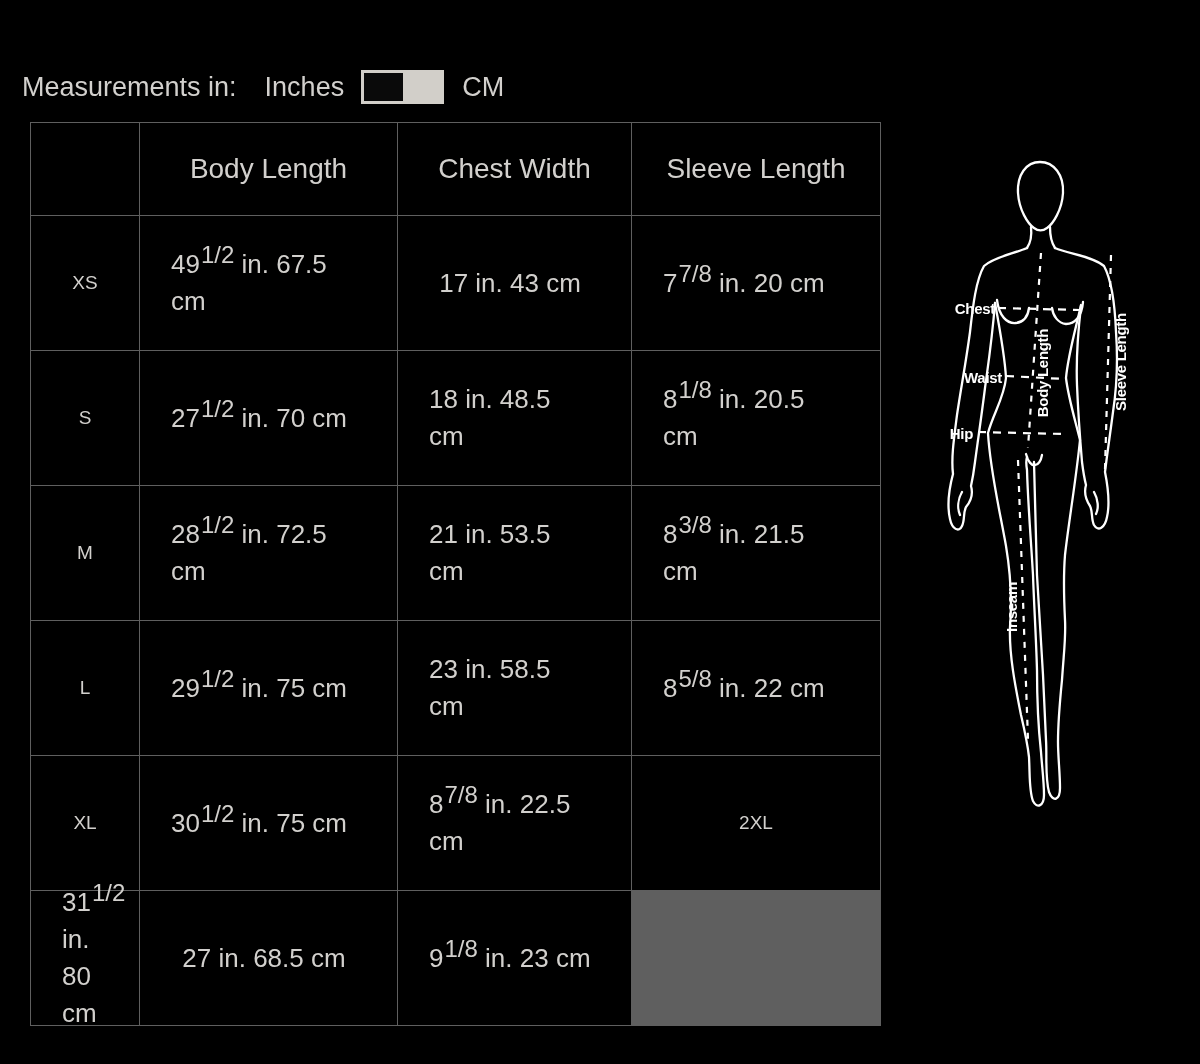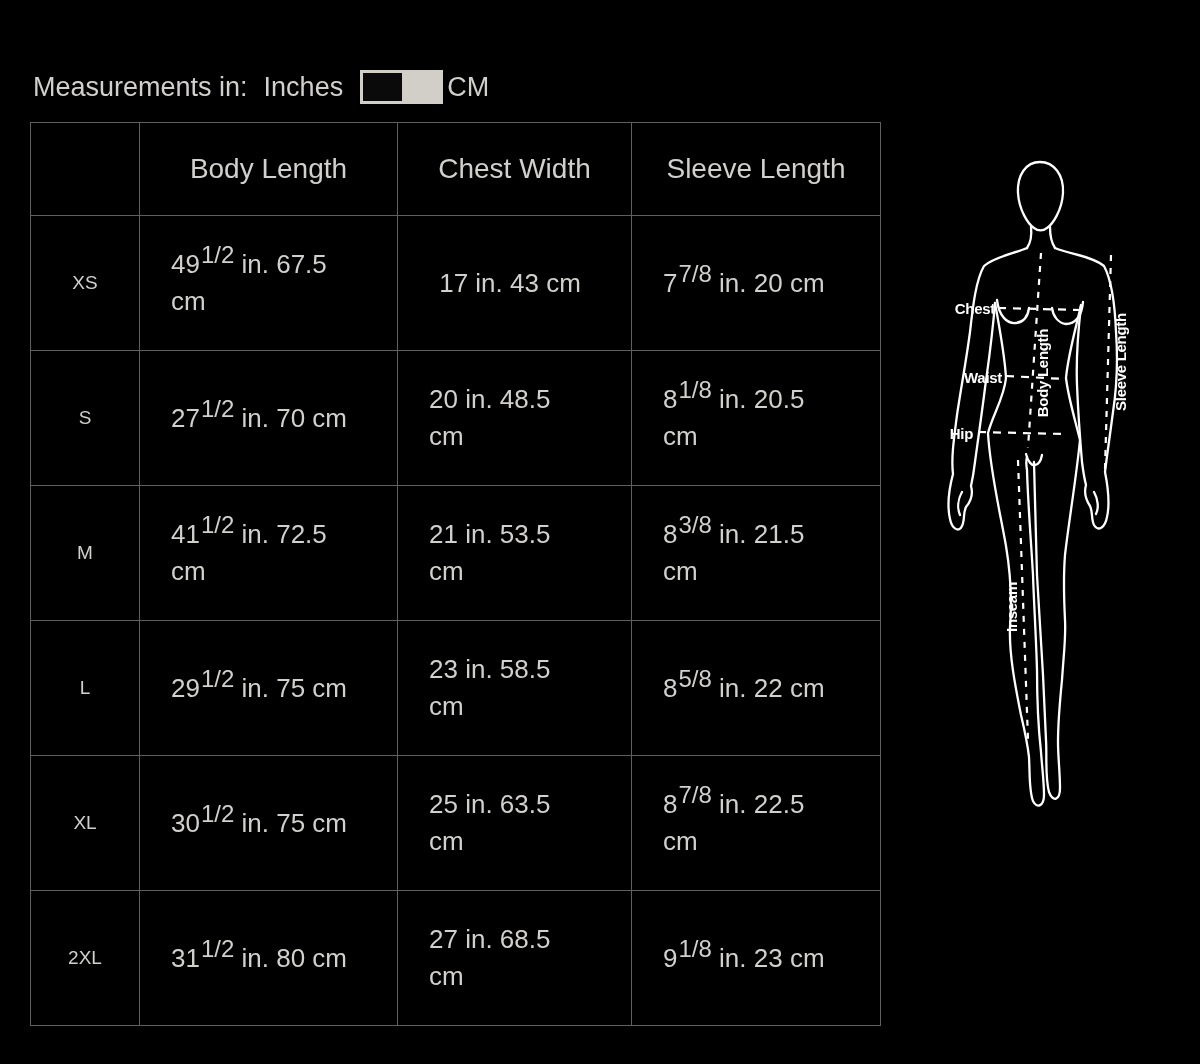--- a/index.html
+++ b/index.html
@@ -2,26 +2,26 @@
 <html><head>
 <meta charset="utf-8">
 <style>
   html,body{margin:0;padding:0;}
   body{
     width:1200px;height:1064px;position:relative;overflow:hidden;
     background:#000;font-family:"Liberation Sans",sans-serif;
   }
   
   .topbar{
-    position:absolute;left:33px;top:69px;height:36px;
+    position:absolute;left:22px;top:69px;height:36px;
     display:flex;align-items:center;
     font-size:27px;color:#d2d0cd;
   }
-  .topbar .inches{margin-left:16px;}
-  .topbar .cm{margin-left:4px;}
+  .topbar .inches{margin-left:28px;}
+  .topbar .cm{margin-left:18px;}
   .toggle{
     margin-left:17px;width:83px;height:34px;background:#d2cfc9;
     position:relative;cursor:pointer;flex:0 0 auto;
   }
   .toggle .knob{
     position:absolute;left:3px;top:3px;width:39px;height:28px;background:#0a0a0a;
   }
   
   .size-table{
     position:absolute;left:30px;top:122px;
@@ -86,51 +86,48 @@
       <div><span>17</span> in. 43 cm</div>
     </div>
     <div class="cell measure sleevecol">
       <div><span>7</span><sup class="frac">7/8</sup> in. 20 cm</div>
     </div>
     <div class="cell size">S</div>
     <div class="cell measure bodycol">
       <div><span>27</span><sup class="frac">1/2</sup> in. 70 cm</div>
     </div>
     <div class="cell measure chestcol">
-      <div><span>20</span> in. 48.5 cm</div>
+      <div><span>18</span> in. 48.5 cm</div>
     </div>
     <div class="cell measure sleevecol">
       <div><span>8</span><sup class="frac">1/8</sup> in. 20.5 cm</div>
     </div>
     <div class="cell size">M</div>
     <div class="cell measure bodycol">
-      <div><span>41</span><sup class="frac">1/2</sup> in. 72.5 cm</div>
+      <div><span>28</span><sup class="frac">1/2</sup> in. 72.5 cm</div>
     </div>
     <div class="cell measure chestcol">
       <div><span>21</span> in. 53.5 cm</div>
     </div>
     <div class="cell measure sleevecol">
       <div><span>8</span><sup class="frac">3/8</sup> in. 21.5 cm</div>
     </div>
     <div class="cell size">L</div>
     <div class="cell measure bodycol">
       <div><span>29</span><sup class="frac">1/2</sup> in. 75 cm</div>
     </div>
     <div class="cell measure chestcol">
       <div><span>23</span> in. 58.5 cm</div>
     </div>
     <div class="cell measure sleevecol">
       <div><span>8</span><sup class="frac">5/8</sup> in. 22 cm</div>
     </div>
     <div class="cell size">XL</div>
     <div class="cell measure bodycol">
       <div><span>30</span><sup class="frac">1/2</sup> in. 75 cm</div>
-    </div>
-    <div class="cell measure chestcol">
-      <div><span>25</span> in. 63.5 cm</div>
     </div>
     <div class="cell measure sleevecol">
       <div><span>8</span><sup class="frac">7/8</sup> in. 22.5 cm</div>
     </div>
     <div class="cell size">2XL</div>
     <div class="cell measure bodycol">
       <div><span>31</span><sup class="frac">1/2</sup> in. 80 cm</div>
     </div>
     <div class="cell measure chestcol">
       <div><span>27</span> in. 68.5 cm</div>

